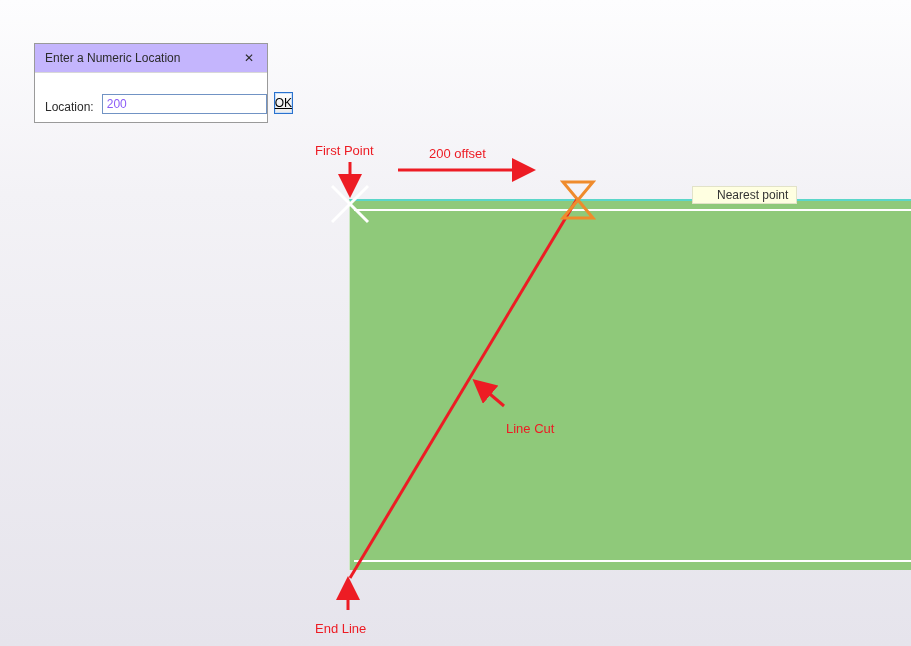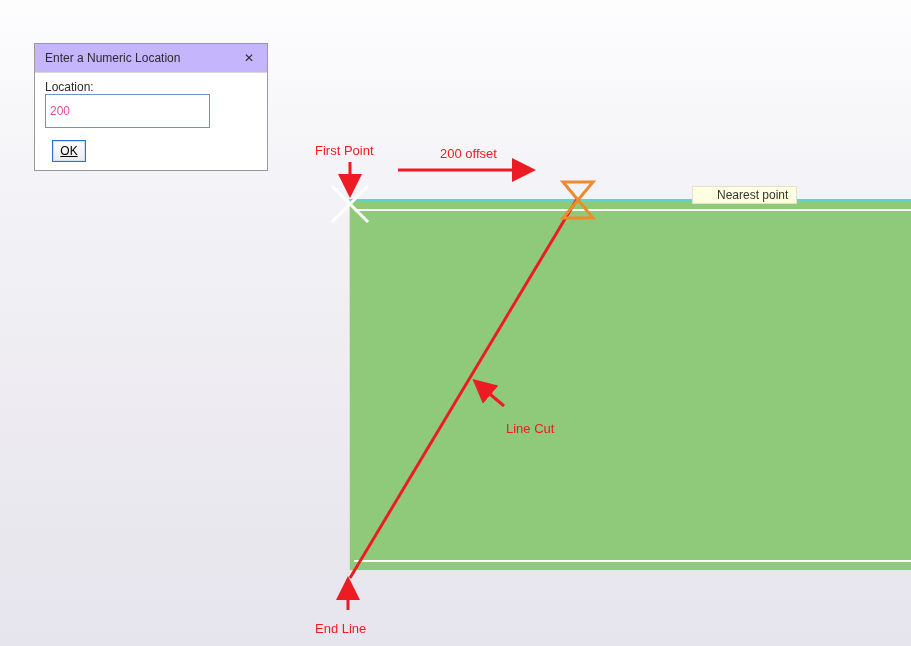--- a/index.html
+++ b/index.html
@@ -42,37 +42,36 @@
   }
   .dialog-close {
     width: 24px;
     text-align: center;
     font-size: 12px;
     color: #2b2b2b;
     font-family: Arial, sans-serif;
   }
   .dialog-body {
     display: flex;
-    align-items: flex-start;
+    align-items: flex-end;
     padding: 7px 8px 8px 10px;
-    flex-direction: column;
   }
   .location-label {
     font-size: 12px;
     color: #2b2b2b;
     margin-right: 8px;
   }
   .location-input {
     flex: 1 1 auto;
-    height: 34px;
+    height: 20px;
     border: 1px solid #7193c4;
     outline: none;
     font-size: 12px;
     padding: 0 4px;
-    color: #ec4899;
+    color: #8b5cf6;
     background: #ffffff;
     box-sizing: border-box;
   }
   .ok-button {
     width: 34px;
     height: 22px;
     margin-left: 7px;
     background: linear-gradient(#fdfdfd, #ececec);
     border: 1px solid #2a72ce;
     box-shadow: inset 0 0 0 1px #cce0f8;
@@ -186,21 +185,21 @@
     <line x1="504" y1="406" x2="477" y2="383" stroke="#ed1c24" stroke-width="3" marker-end="url(#arrowhead)"></line>
 
     <line x1="348" y1="610" x2="348" y2="582" stroke="#ed1c24" stroke-width="3" marker-end="url(#arrowhead)"></line>
 
     <g stroke="#ef8b2c" stroke-width="3" fill="none">
       <path d="M563,182 L593,182 L563,218 L593,218 Z"></path>
     </g>
   </svg>
 
   <div class="ann-label" style="left:315px; top:143px;">First Point</div>
-  <div class="ann-label" style="left:429px; top:146px;margin-left:11px;">200 offset</div>
+  <div class="ann-label" style="left:429px; top:146px;">200 offset</div>
   <div class="ann-label" style="left:506px; top:421px;">Line Cut</div>
   <div class="ann-label" style="left:315px; top:621px;">End Line</div>
 
   <div class="tooltip">Nearest point</div>
 </div>
 
 <div class="dialog">
   <div class="dialog-titlebar">
     <span class="dialog-title">Enter a Numeric Location</span>
     <span class="dialog-close">✕</span>

